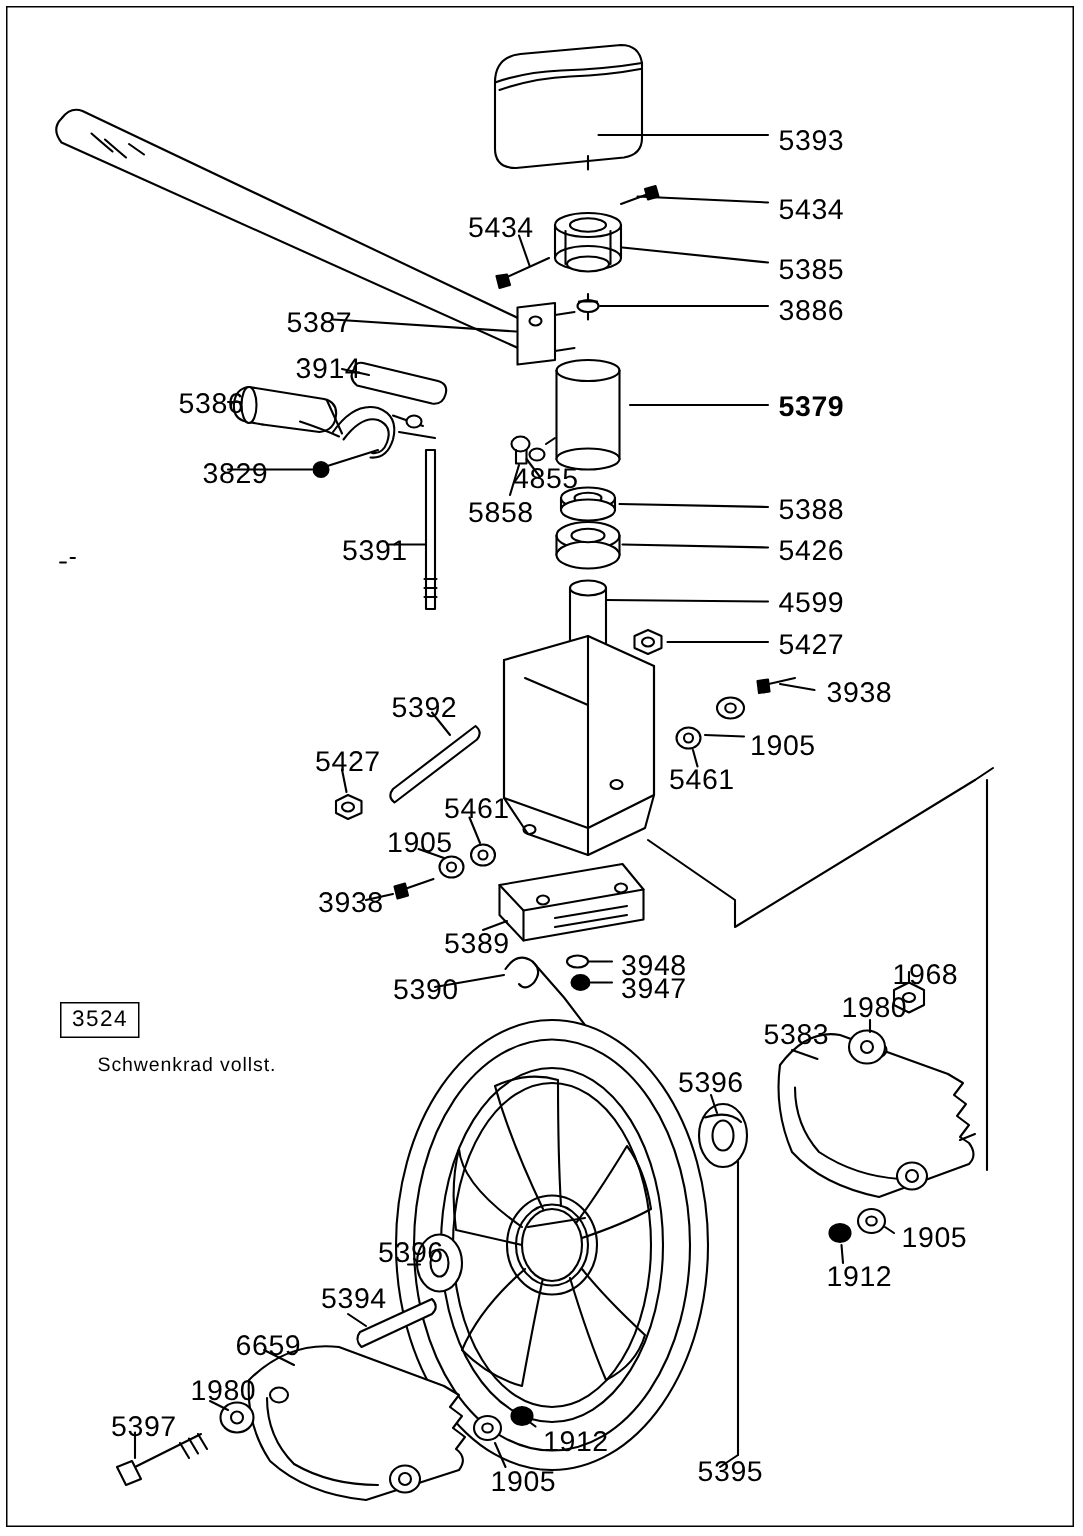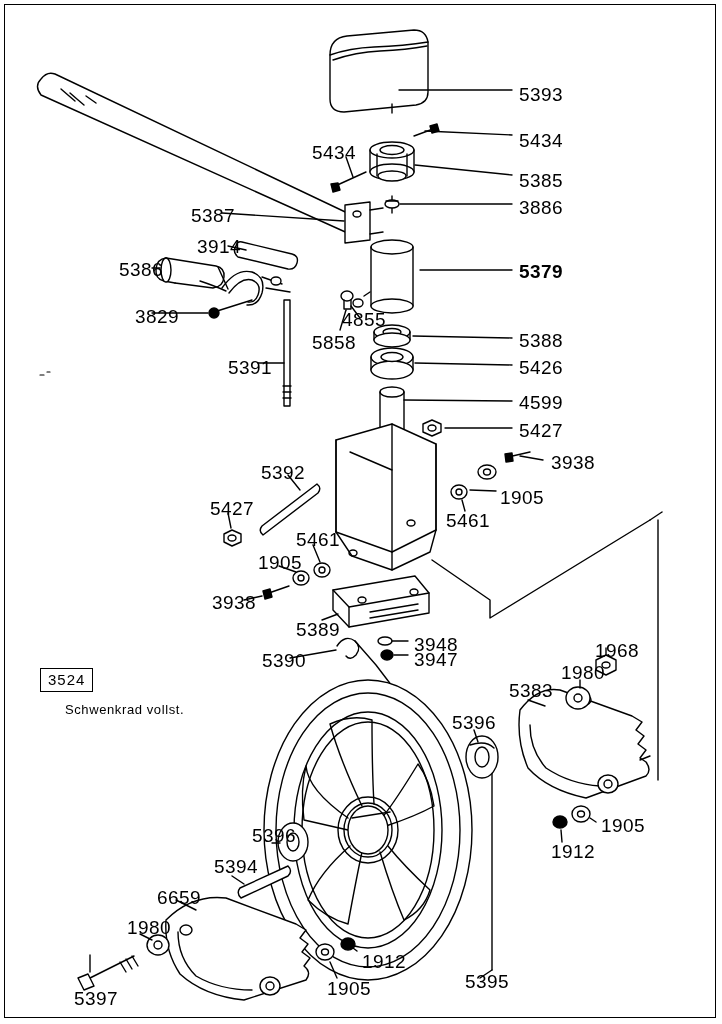--- a/index.html
+++ b/index.html
@@ -414,21 +414,21 @@
   <div class="lbl" style="left:414px; top:649px;">3947</div>
   <div class="lbl" style="left:561px; top:662px;">1980</div>
   <div class="lbl" style="left:509px; top:680px;">5383</div>
   <div class="lbl" style="left:452px; top:712px;">5396</div>
   <div class="lbl" style="left:601px; top:815px;">1905</div>
   <div class="lbl" style="left:252px; top:825px;">5396</div>
   <div class="lbl" style="left:551px; top:841px;">1912</div>
   <div class="lbl" style="left:214px; top:856px;">5394</div>
   <div class="lbl" style="left:157px; top:887px;">6659</div>
   <div class="lbl" style="left:127px; top:917px;">1980</div>
-  <div class="lbl" style="left:74px; top:941px;margin-top:47px;">5397</div>
+  <div class="lbl" style="left:74px; top:941px;">5397</div>
   <div class="lbl" style="left:362px; top:951px;">1912</div>
   <div class="lbl" style="left:465px; top:971px;">5395</div>
   <div class="lbl" style="left:327px; top:978px;">1905</div>
 
   <div class="grp-box" style="left:40px; top:668px;">3524</div>
   <div class="grp-cap" style="left:44px; top:702px;margin-left:21px;">Schwenkrad vollst.</div>
 
 </div>
 
 </body></html>

